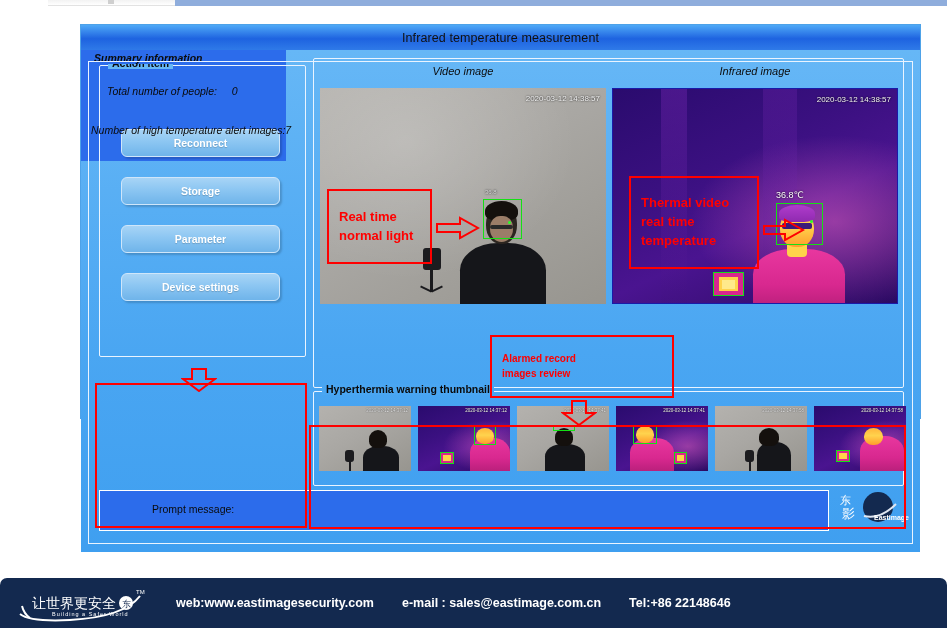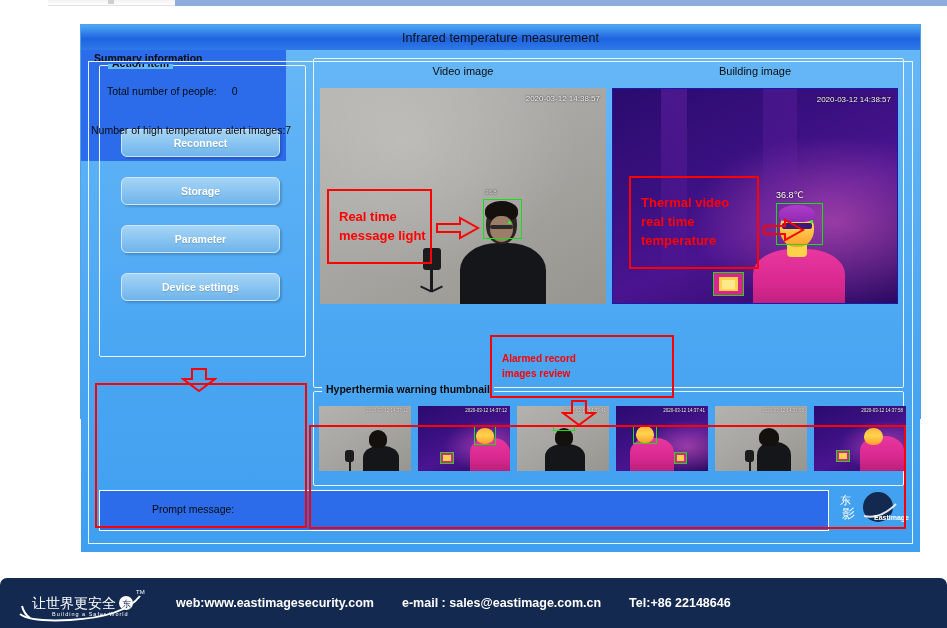--- a/index.html
+++ b/index.html
@@ -37,31 +37,31 @@
        border:1px solid #cfe6fa;box-shadow:2px 2px 2px rgba(0,0,0,.17);
        color:#ffffff;font-size:10.5px;font-weight:bold;
        display:flex;align-items:center;justify-content:center;cursor:pointer;
        text-shadow:0 1px 1px rgba(0,0,0,.18);}
   #btn-reconnect{top:63px;}
   #btn-storage{top:111px;}
   #btn-parameter{top:159px;}
   #btn-device{top:207px;}
 
   
-  #summary-group{left:18px;top:303px;width:205px;height:111px;background:#2c6ceb;}
+  #summary-group{left:18px;top:303px;width:205px;height:111px;background:#2c6ceb;font-style:italic;}
   #summary-inner{position:absolute;left:7px;top:11px;right:7px;bottom:8px;
        border:1px solid #eaf4ff;}
   .summary-line{position:absolute;font-size:10.5px;color:#0a0a0a;white-space:nowrap;}
   #sum-people{left:18px;top:23px;}
   #sum-alerts{left:2px;top:62px;}
 
   
   #video-group{left:232px;top:8px;width:589px;height:328px;}
   .panel-cap{position:absolute;font-size:11px;color:#0c0c0c;text-align:center;
-       width:286px;top:6px;}
+       width:286px;top:6px;font-style:italic;}
   #cap-video{left:6px;}
   #cap-ir{left:298px;}
 
   .videobox{position:absolute;top:29px;width:286px;height:216px;overflow:hidden;}
   #video-image{left:6px;}
   #ir-image{left:298px;border:1px solid #1a1aa8;box-sizing:border-box;}
 
   
   .scene-normal{position:absolute;inset:0;
        background:linear-gradient(150deg,#b4b2ae 0%,#a9a7a3 45%,#97958f 100%);}
@@ -155,21 +155,21 @@
         <div class="summary-line" id="sum-people">
           <span>Total number of people:</span>
           <span style="padding-left:12px;">0</span>
         </div>
         <div class="summary-line" id="sum-alerts">Number of high temperature alert images:7</div>
       </div>
     </div>
 
     <div class="groupbox" id="video-group">
       <div class="panel-cap" id="cap-video">Video image</div>
-      <div class="panel-cap" id="cap-ir">Building image</div>
+      <div class="panel-cap" id="cap-ir">Infrared image</div>
 
       <div class="videobox" id="video-image">
         <div class="scene-normal"></div>
         <div class="wall-shade"></div>
 
         <div class="person-body" style="left:140px;top:155px;width:86px;height:62px;"></div>
         <div class="person-head" style="left:166px;top:116px;width:31px;height:40px;"></div>
         <div class="hair" style="left:165px;top:113px;width:33px;height:20px;"></div>
         <div class="face" style="left:170px;top:128px;width:23px;height:26px;"></div>
         <div class="glasses" style="left:170px;top:137px;width:23px;"></div>
@@ -273,21 +273,21 @@
         <circle cx="44" cy="17" r="15" fill="#13294f"></circle>
         <path d="M30 26 Q46 30 62 14" stroke="#dfe6f2" stroke-width="2" fill="none"></path>
         <text x="6" y="14" font-family="DejaVu Sans, sans-serif" font-size="11" fill="#ffffff">东</text>
         <text x="8" y="28" font-family="DejaVu Sans, sans-serif" font-size="13" fill="#ffffff">影</text>
         <text x="40" y="30" font-family="Liberation Sans, sans-serif" font-size="7" font-weight="bold" fill="#ffffff">Eastimage</text>
       </svg>
     </div>
 
     <div class="anno" style="left:246px;top:139px;width:105px;height:75px;font-size:13px;">
       <span>Real time</span>
-      <span>message light</span>
+      <span>normal light</span>
     </div>
     <div class="arrow-right" style="left:355px;top:166px;">
       <svg width="44" height="24" viewBox="0 0 44 24">
         <polygon points="1,8 24,8 24,2 42,12 24,22 24,16 1,16" fill="none" stroke="#ff0000" stroke-width="2"></polygon>
       </svg>
     </div>
 
     <div class="anno" style="left:548px;top:126px;width:130px;height:93px;font-size:13px;">
       <span>Thermal video</span>
       <span>real time</span>

